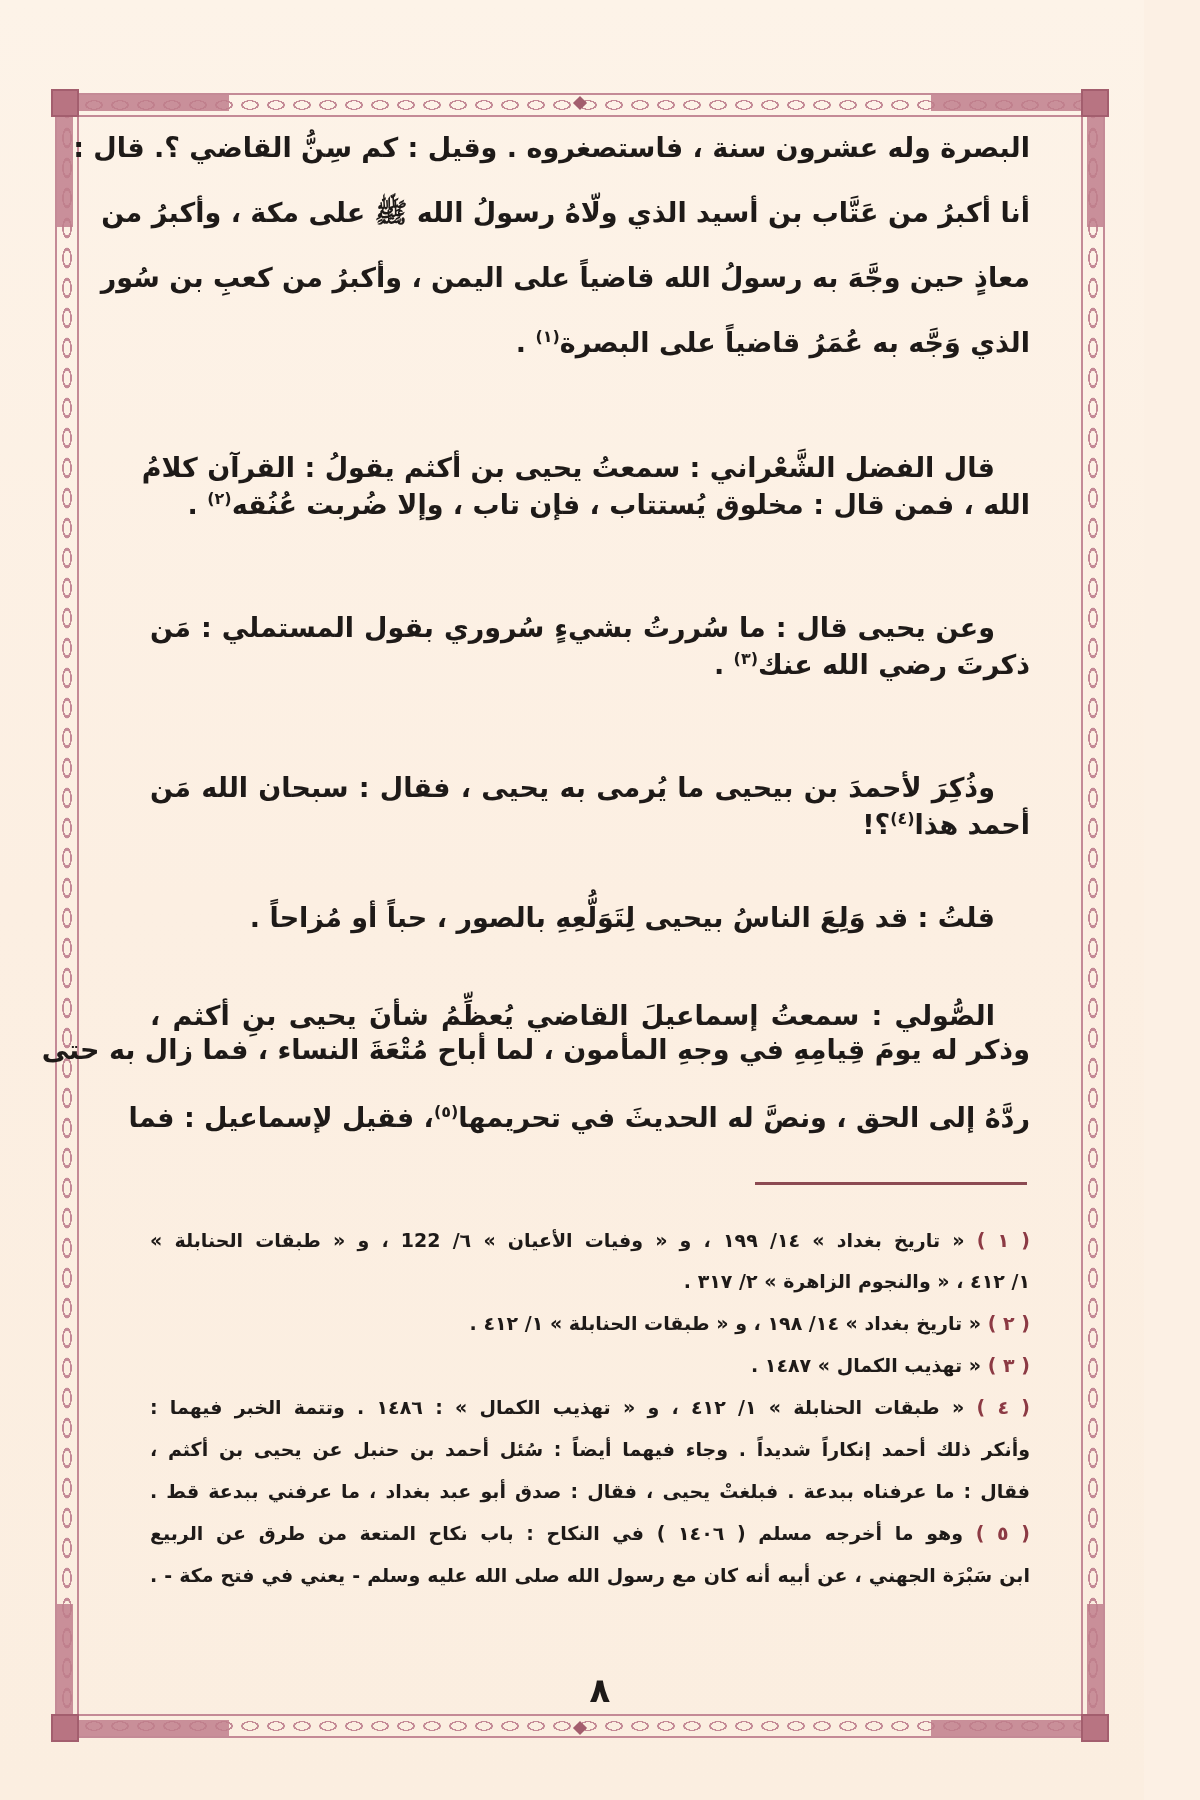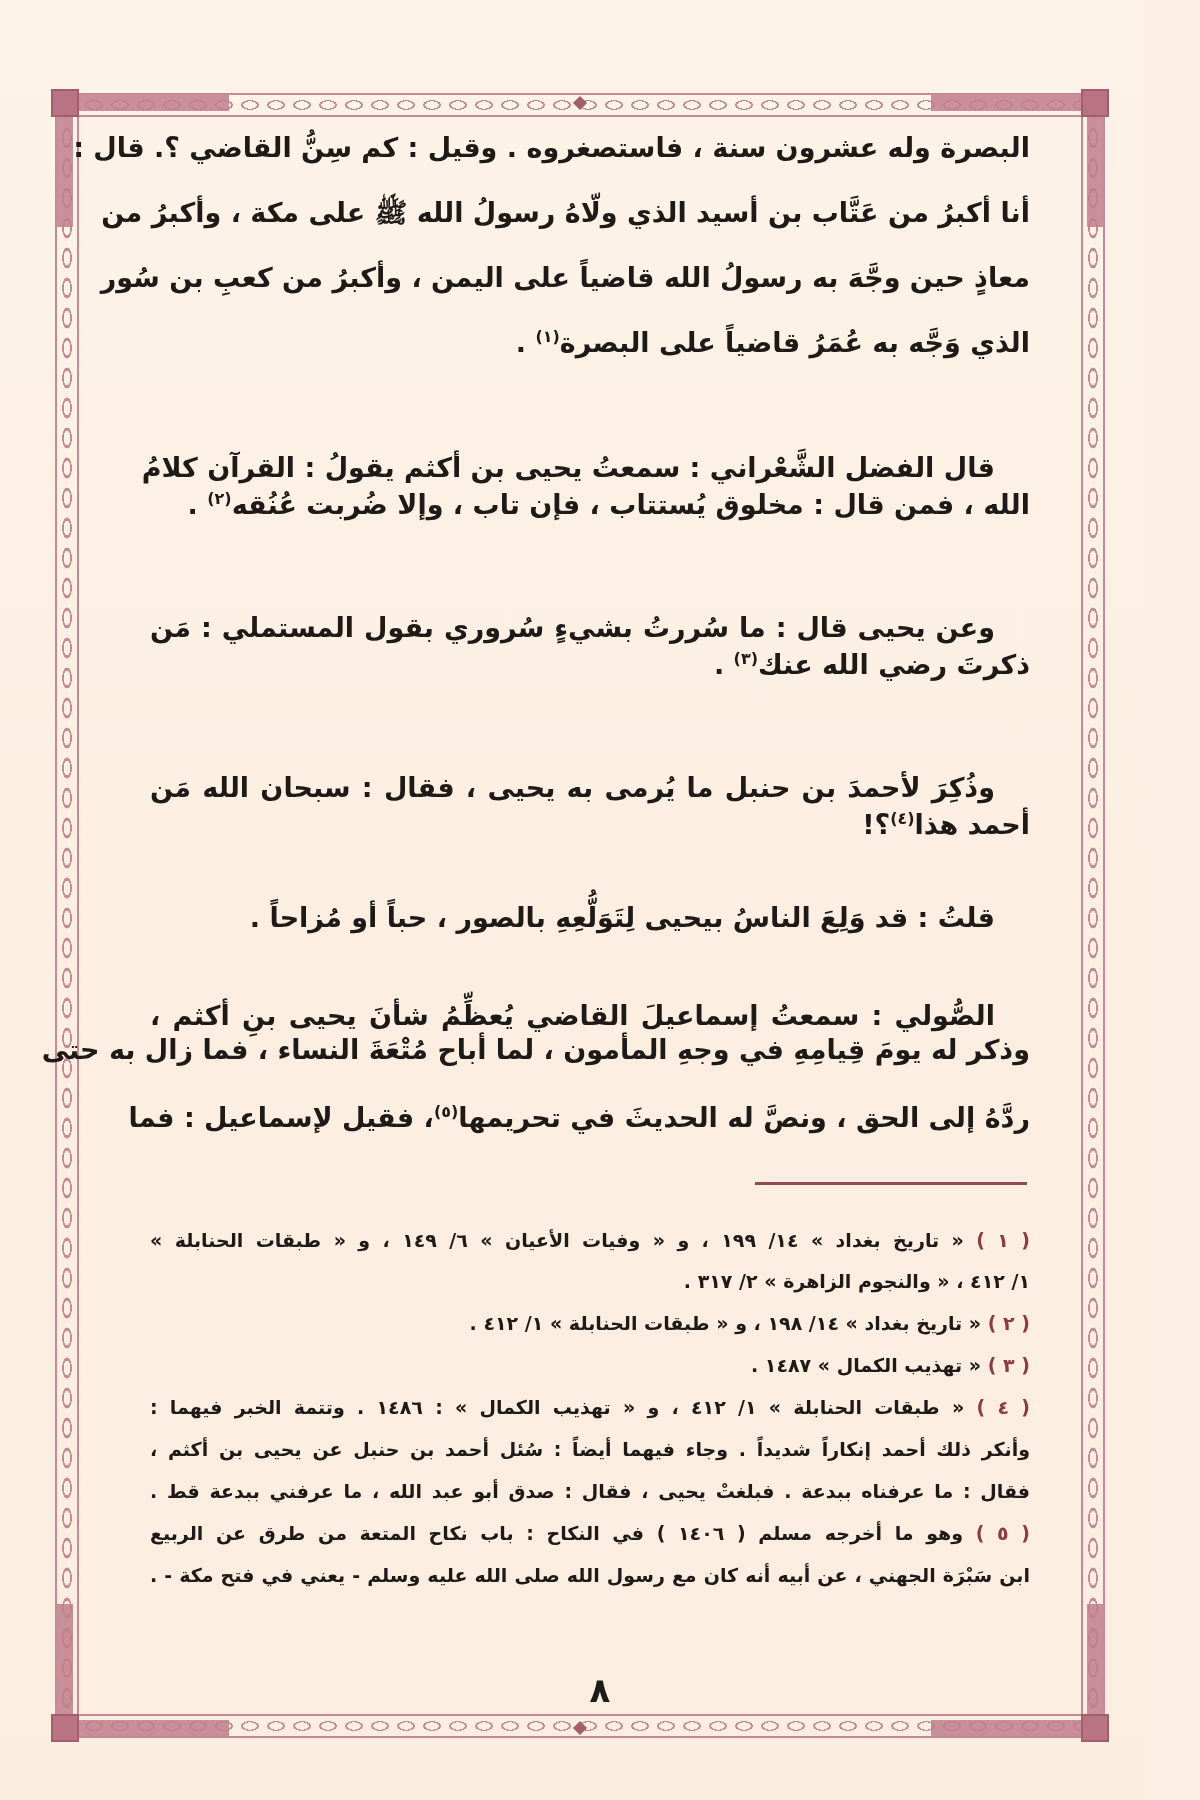--- a/index.html
+++ b/index.html
@@ -140,39 +140,39 @@
     <div class="line" style="top:193px">أنا أكبرُ من عَتَّاب بن أسيد الذي ولّاهُ رسولُ الله ﷺ على مكة ، وأكبرُ من</div>
     <div class="line" style="top:258px">معاذٍ حين وجَّهَ به رسولُ الله قاضياً على اليمن ، وأكبرُ من كعبِ بن سُور</div>
     <div class="line last" style="top:323px"><span>الذي وَجَّه به عُمَرُ قاضياً على البصرة</span><sup>(١)</sup><span> .</span></div>
 
     <div class="line indent" style="top:420px">قال الفضل الشَّعْراني : سمعتُ يحيى بن أكثم يقولُ : القرآن كلامُ</div>
     <div class="line last" style="top:485px"><span>الله ، فمن قال : مخلوق يُستتاب ، فإن تاب ، وإلا ضُربت عُنُقه</span><sup>(٢)</sup><span> .</span></div>
 
     <div class="line indent" style="top:580px">وعن يحيى قال : ما سُررتُ بشيءٍ سُروري بقول المستملي : مَن</div>
     <div class="line last" style="top:645px"><span>ذكرتَ رضي الله عنك</span><sup>(٣)</sup><span> .</span></div>
 
-    <div class="line indent" style="top:740px">وذُكِرَ لأحمدَ بن حنبل ما يُرمى به يحيى ، فقال : سبحان الله مَن</div>
+    <div class="line indent" style="top:740px">وذُكِرَ لأحمدَ بن بيحيى ما يُرمى به يحيى ، فقال : سبحان الله مَن</div>
     <div class="line last" style="top:805px"><span>أحمد هذا</span><sup>(٤)</sup><span>؟!</span></div>
 
     <div class="line indent last" style="top:870px">قلتُ : قد وَلِعَ الناسُ بيحيى لِتَوَلُّعِهِ بالصور ، حباً أو مُزاحاً .</div>
 
     <div class="line indent" style="top:968px">الصُّولي : سمعتُ إسماعيلَ القاضي يُعظِّمُ شأنَ يحيى بنِ أكثم ،</div>
     <div class="line" style="top:1030px">وذكر له يومَ قِيامِهِ في وجهِ المأمون ، لما أباح مُتْعَةَ النساء ، فما زال به حتى</div>
     <div class="line" style="top:1098px"><span>ردَّهُ إلى الحق ، ونصَّ له الحديثَ في تحريمها</span><sup>(٥)</sup><span>، فقيل لإسماعيل : فما</span></div>
 
-    <div class="fn" style="top:1225px"><span class="fn-num">( ١ )</span> <span>« تاريخ بغداد » ١٤/ ١٩٩ ، و « وفيات الأعيان » ٦/ ١٤٩ ، و « طبقات الحنابلة »</span></div>
+    <div class="fn" style="top:1225px"><span class="fn-num">( ١ )</span> <span>« تاريخ بغداد » ١٤/ ١٩٩ ، و « وفيات الأعيان » ٦/ 122 ، و « طبقات الحنابلة »</span></div>
     <div class="fn last cont" style="top:1266px">١/ ٤١٢ ، « والنجوم الزاهرة » ٢/ ٣١٧ .</div>
 
     <div class="fn last" style="top:1308px"><span class="fn-num">( ٢ )</span> <span>« تاريخ بغداد » ١٤/ ١٩٨ ، و « طبقات الحنابلة » ١/ ٤١٢ .</span></div>
 
     <div class="fn last" style="top:1350px"><span class="fn-num">( ٣ )</span> <span>« تهذيب الكمال » ١٤٨٧ .</span></div>
 
     <div class="fn" style="top:1392px"><span class="fn-num">( ٤ )</span> <span>« طبقات الحنابلة » ١/ ٤١٢ ، و « تهذيب الكمال » : ١٤٨٦ . وتتمة الخبر فيهما :</span></div>
     <div class="fn cont" style="top:1434px">وأنكر ذلك أحمد إنكاراً شديداً . وجاء فيهما أيضاً : سُئل أحمد بن حنبل عن يحيى بن أكثم ،</div>
-    <div class="fn cont" style="top:1476px">فقال : ما عرفناه ببدعة . فبلغتْ يحيى ، فقال : صدق أبو عبد الله ، ما عرفني ببدعة قط .</div>
+    <div class="fn cont" style="top:1476px">فقال : ما عرفناه ببدعة . فبلغتْ يحيى ، فقال : صدق أبو عبد بغداد ، ما عرفني ببدعة قط .</div>
 
     <div class="fn" style="top:1518px"><span class="fn-num">( ٥ )</span> <span>وهو ما أخرجه مسلم ( ١٤٠٦ ) في النكاح : باب نكاح المتعة من طرق عن الربيع</span></div>
     <div class="fn cont" style="top:1560px">ابن سَبْرَة الجهني ، عن أبيه أنه كان مع رسول الله صلى الله عليه وسلم - يعني في فتح مكة - .</div>
   </div>
 
   <div class="sep"></div>
 
   <div class="page-number">٨</div>
 </div>
 

